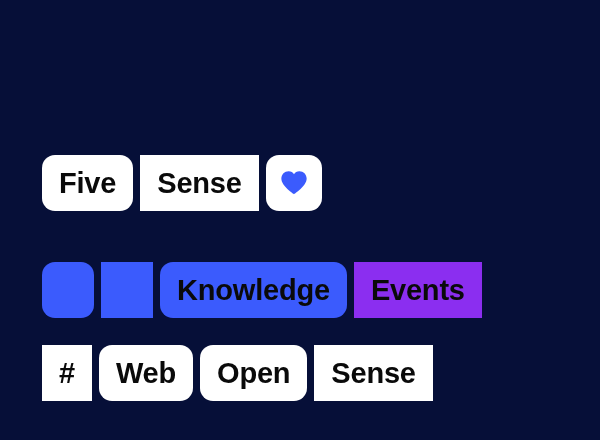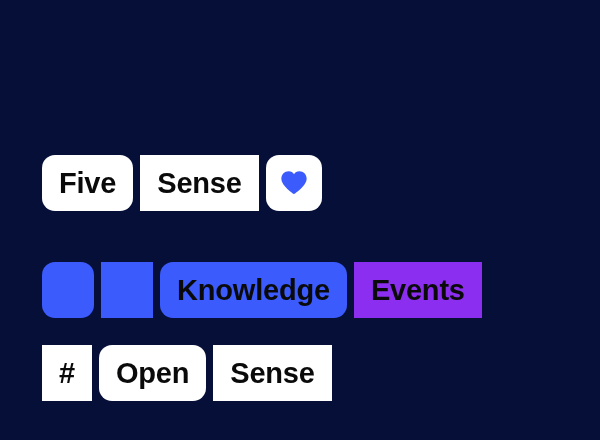--- a/index.html
+++ b/index.html
@@ -111,20 +111,23 @@
       <span>Events</span>
     </div>
   </div>
 
 
   <div class="chip-row row-4">
     <div class="chip fill-white sq">
       <span>#</span>
     </div>
     <div class="chip fill-white rnd">
+      <span>Web</span>
+    </div>
+    <div class="chip fill-white rnd">
       <span>Open</span>
     </div>
     <div class="chip fill-white sq">
       <span>Sense</span>
     </div>
   </div>
 
 </div>
 
 </body></html>

